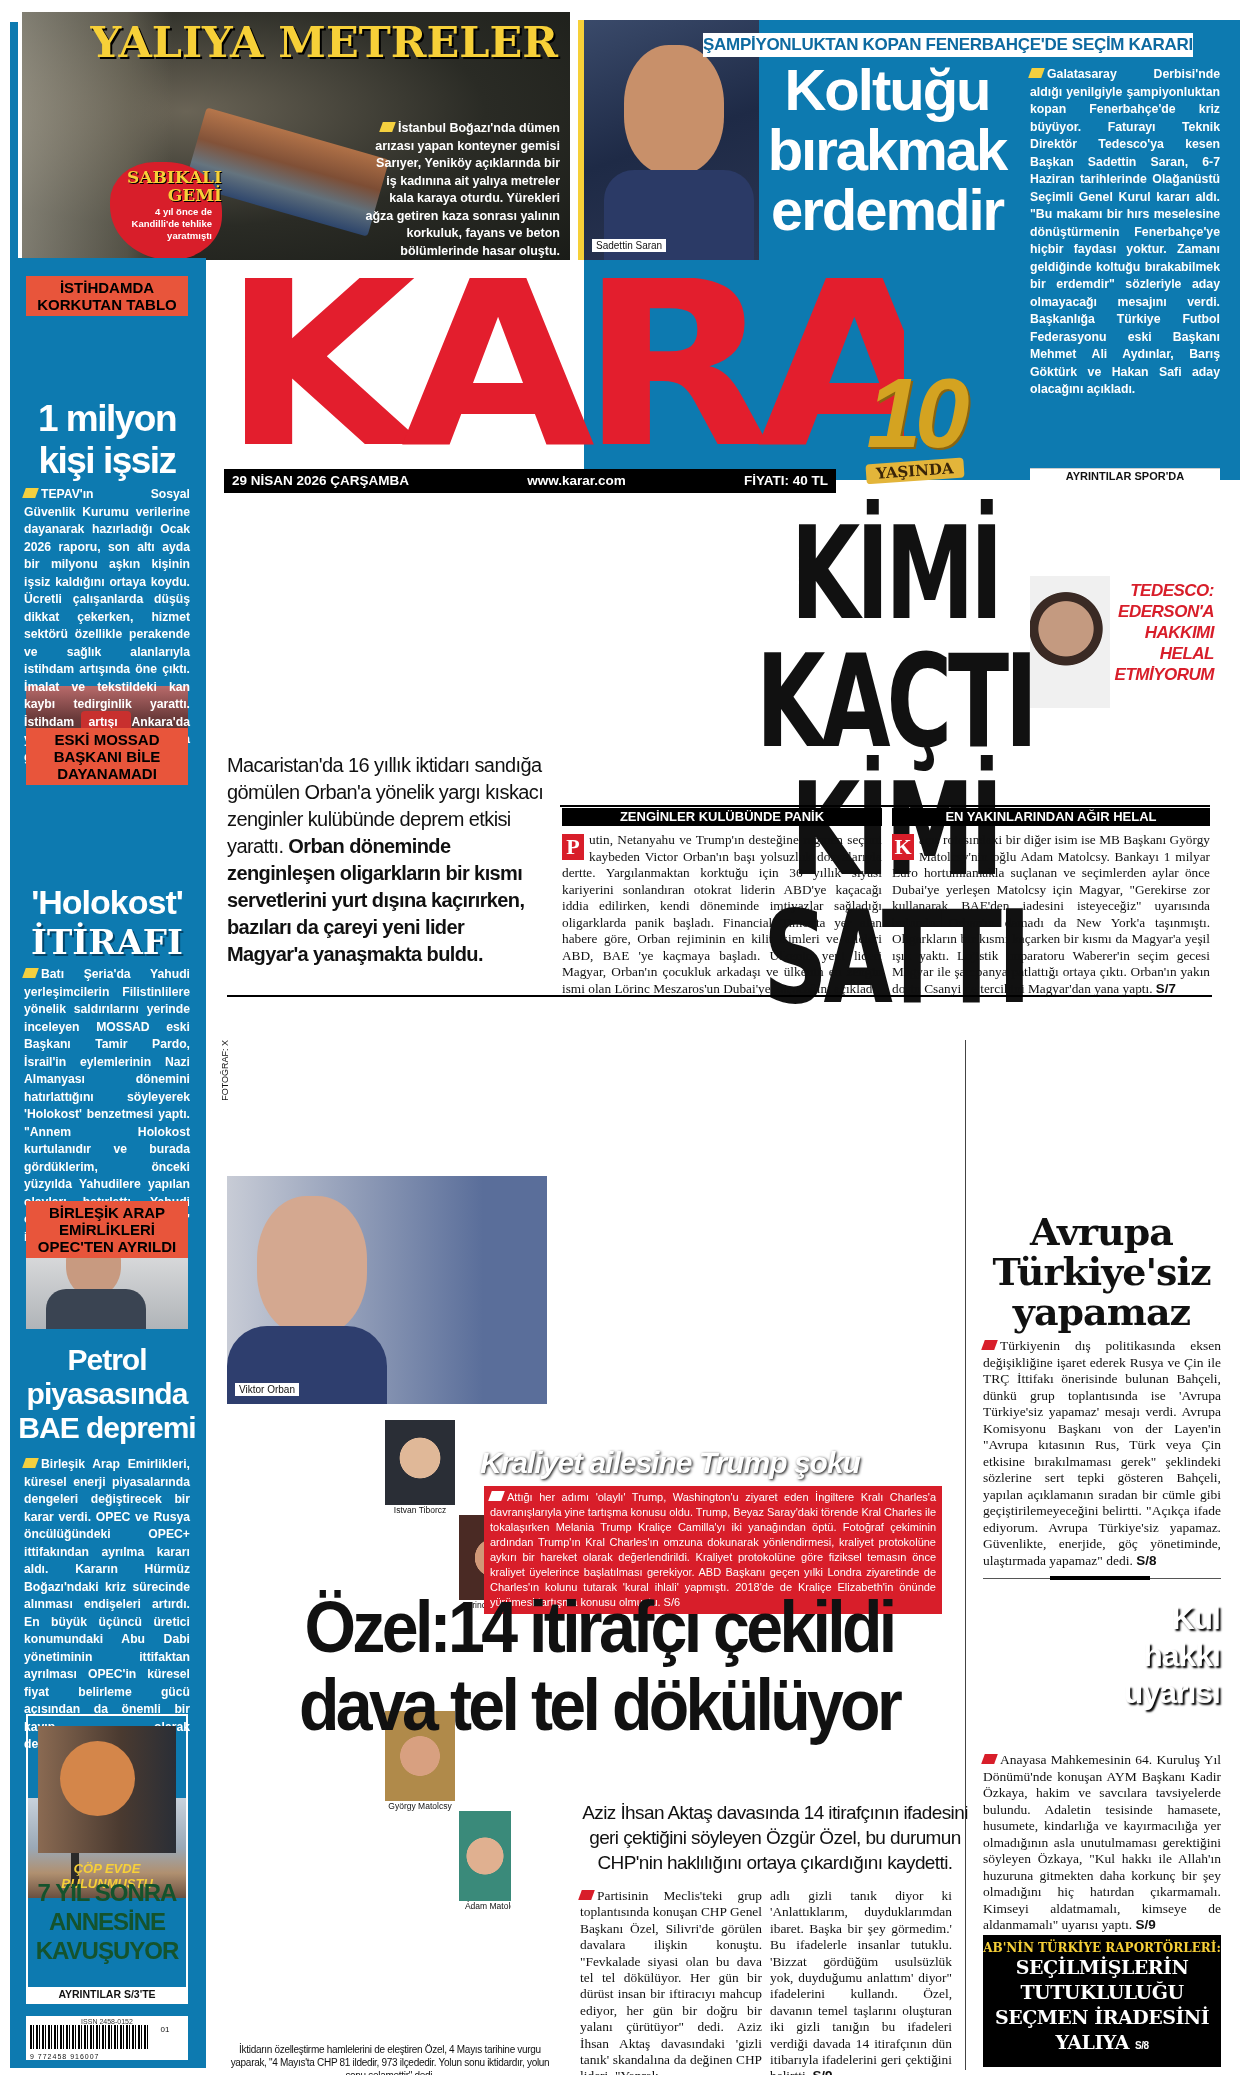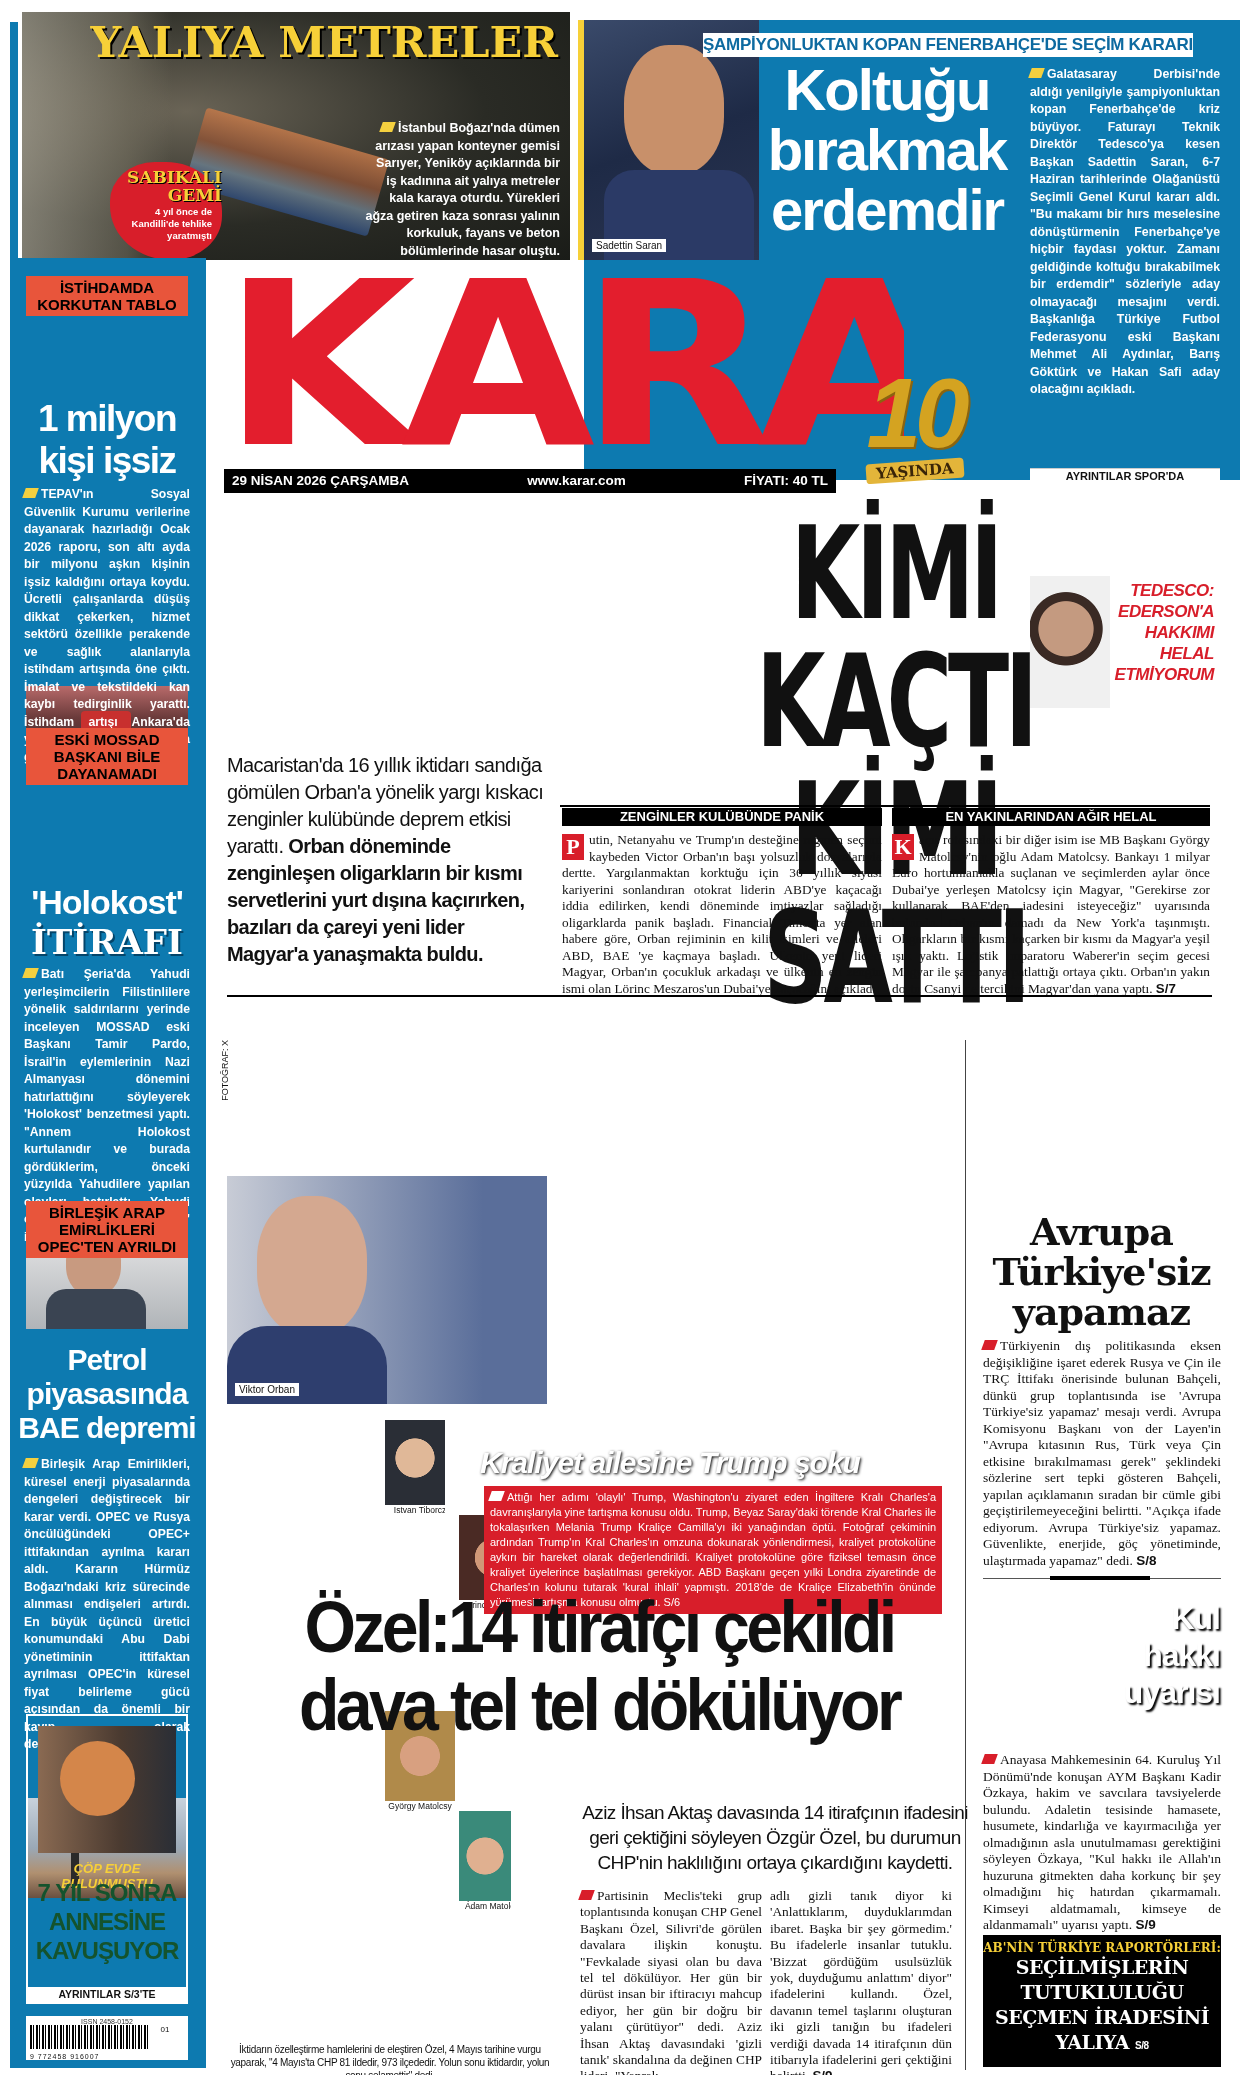--- a/index.html
+++ b/index.html
@@ -132,21 +132,21 @@
   <div style="height:24px;background:repeating-linear-gradient(90deg,#000 0 2px,#fff 2px 3px,#000 3px 4px,#fff 4px 6px);width:120px;display:inline-block"></div>
   <span style="font-size:8px;vertical-align:top;margin-left:6px">01</span>
   <div style="font-size:7px;letter-spacing:1px">9 772458 916007</div>
 </div>
 
 <div class="abs photo" style="left:227px;top:514px;width:320px;height:228px;background:linear-gradient(90deg,#c8ccd6,#5a6e9a 80%)">
   <div class="abs" style="left:30px;top:20px;width:110px;height:140px;border-radius:45%;background:#d4a890"></div>
   <div class="abs" style="left:0;top:150px;width:160px;height:90px;background:#2e3e6e;border-radius:40px 40px 0 0"></div>
   <div class="cap" style="left:8px;bottom:8px">Viktor Orban</div>
 </div>
-<div class="abs photo" style="left:385px;top:530px;width:60px;height:95px;background:radial-gradient(circle at 50% 40%,#e0b898 30%,#2a2e36 31%)">
+<div class="abs photo" style="left:385px;top:530px;width:70px;height:95px;background:radial-gradient(circle at 50% 40%,#e0b898 30%,#2a2e36 31%)">
     <div class="cap" style="left:0;bottom:0;width:70px;font-size:8.5px;text-align:center;padding:0">Istvan Tiborcz</div>
   </div>
 <div class="abs photo" style="left:459px;top:530px;width:70px;height:95px;background:radial-gradient(circle at 50% 45%,#d09878 30%,#4a2a24 31%)">
     <div class="cap" style="left:0;bottom:0;width:70px;font-size:8.5px;text-align:center;padding:0">Lorinc Meszaros</div>
   </div>
 <div class="abs photo" style="left:385px;top:631px;width:70px;height:100px;background:radial-gradient(circle at 50% 45%,#d8a080 30%,#b08a4a 31%)">
     <div class="cap" style="left:0;bottom:0;width:70px;font-size:8.5px;text-align:center;padding:0">György Matolcsy</div>
   </div>
 <div class="abs photo" style="left:459px;top:631px;width:52px;height:100px;background:radial-gradient(circle at 50% 45%,#e0b090 30%,#3a8a7a 31%)">
     <div class="cap" style="left:0;bottom:0;width:70px;font-size:8.5px;text-align:center;padding:0">Ádam Matolcsy</div>

